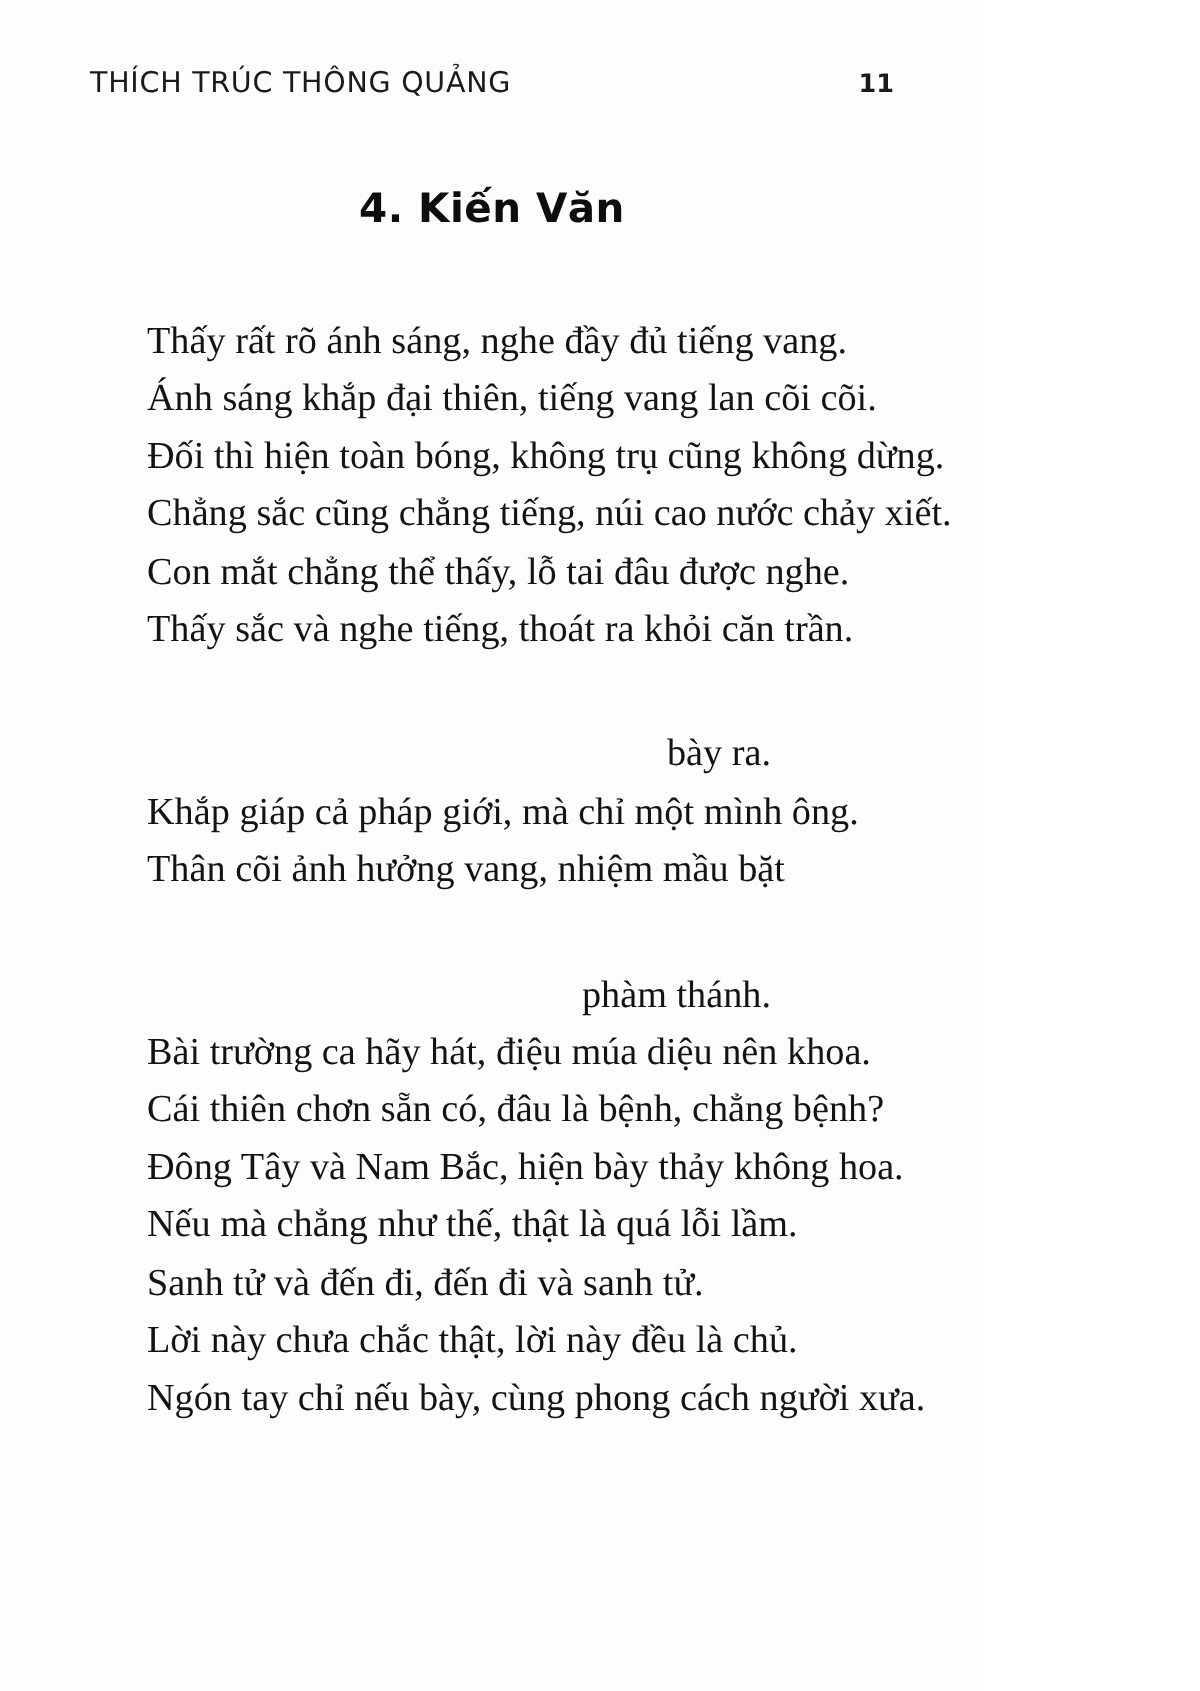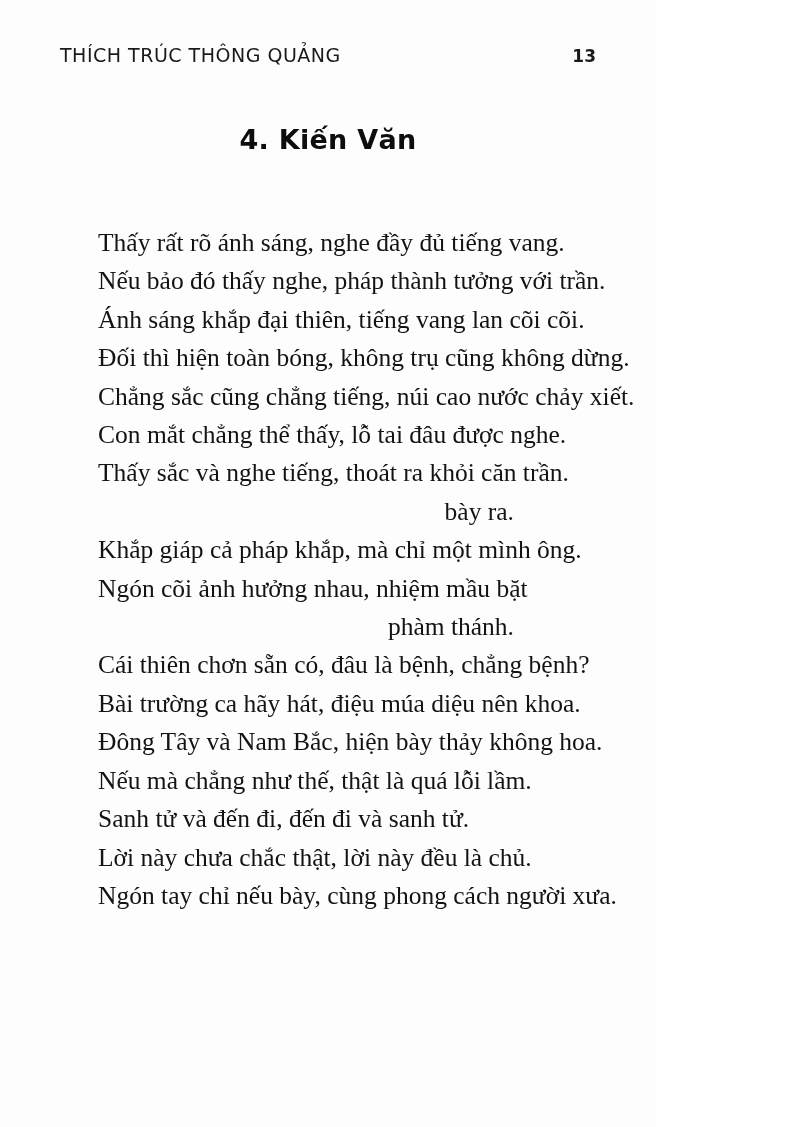--- a/index.html
+++ b/index.html
@@ -58,62 +58,62 @@
     font-family: "DejaVu Sans", sans-serif;
     font-size: 27px;
     font-weight: bold;
     color: #0d0d0d;
     letter-spacing: 0.3px;
   }
 
   
   .verse {
     position: absolute;
-    top: 224px;
+    top: 208px;
     left: 98px;
     right: 70px;
   }
   .line {
     font-size: 25.5px;
     line-height: 38.4px;
     color: #131313;
     white-space: pre;
   }
   .line.indent-right {
     text-align: right;
     padding-right: 72px;
+    margin-top: 45px;
   }
 </style>
 </head>
 <body>
 
 <div class="page">
 
   <div class="header">
     <div class="header-title">THÍCH TRÚC THÔNG QUẢNG</div>
-    <div class="header-page">13</div>
+    <div class="header-page">11</div>
   </div>
   <div class="header-rule"></div>
 
   <div class="section-title">4. Kiến Văn</div>
 
   <div class="verse">
       <div class="line">Thấy rất rõ ánh sáng, nghe đầy đủ tiếng vang.</div>
-      <div class="line">Nếu bảo đó thấy nghe, pháp thành tưởng với trần.</div>
       <div class="line">Ánh sáng khắp đại thiên, tiếng vang lan cõi cõi.</div>
       <div class="line">Đối thì hiện toàn bóng, không trụ cũng không dừng.</div>
       <div class="line">Chẳng sắc cũng chẳng tiếng, núi cao nước chảy xiết.</div>
       <div class="line">Con mắt chẳng thể thấy, lỗ tai đâu được nghe.</div>
       <div class="line">Thấy sắc và nghe tiếng, thoát ra khỏi căn trần.</div>
       <div class="line indent-right">bày ra.</div>
-      <div class="line">Khắp giáp cả pháp khắp, mà chỉ một mình ông.</div>
-      <div class="line">Ngón cõi ảnh hưởng nhau, nhiệm mầu bặt</div>
+      <div class="line">Khắp giáp cả pháp giới, mà chỉ một mình ông.</div>
+      <div class="line">Thân cõi ảnh hưởng vang, nhiệm mầu bặt</div>
       <div class="line indent-right">phàm thánh.</div>
+      <div class="line">Bài trường ca hãy hát, điệu múa diệu nên khoa.</div>
       <div class="line">Cái thiên chơn sẵn có, đâu là bệnh, chẳng bệnh?</div>
-      <div class="line">Bài trường ca hãy hát, điệu múa diệu nên khoa.</div>
       <div class="line">Đông Tây và Nam Bắc, hiện bày thảy không hoa.</div>
       <div class="line">Nếu mà chẳng như thế, thật là quá lỗi lầm.</div>
       <div class="line">Sanh tử và đến đi, đến đi và sanh tử.</div>
       <div class="line">Lời này chưa chắc thật, lời này đều là chủ.</div>
       <div class="line">Ngón tay chỉ nếu bày, cùng phong cách người xưa.</div>
     </div>
 
 </div>
 
 </body></html>

